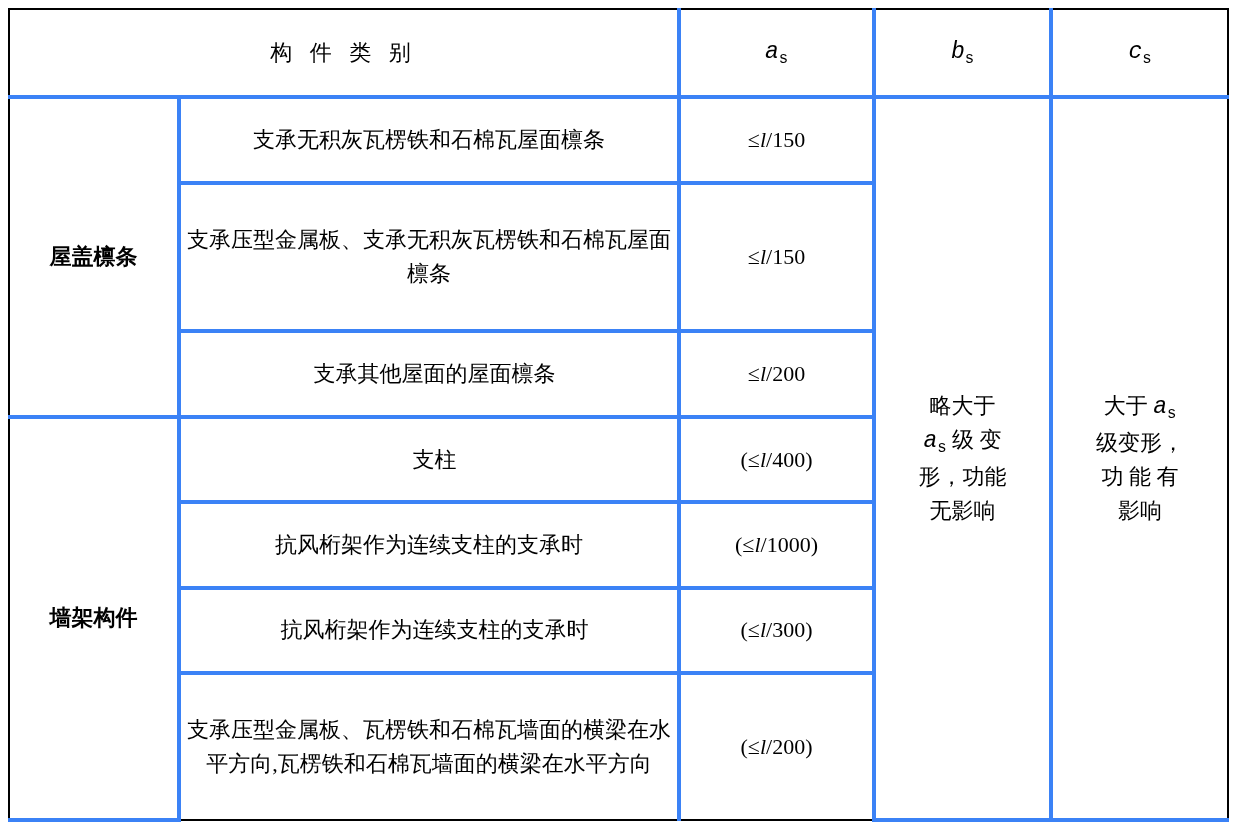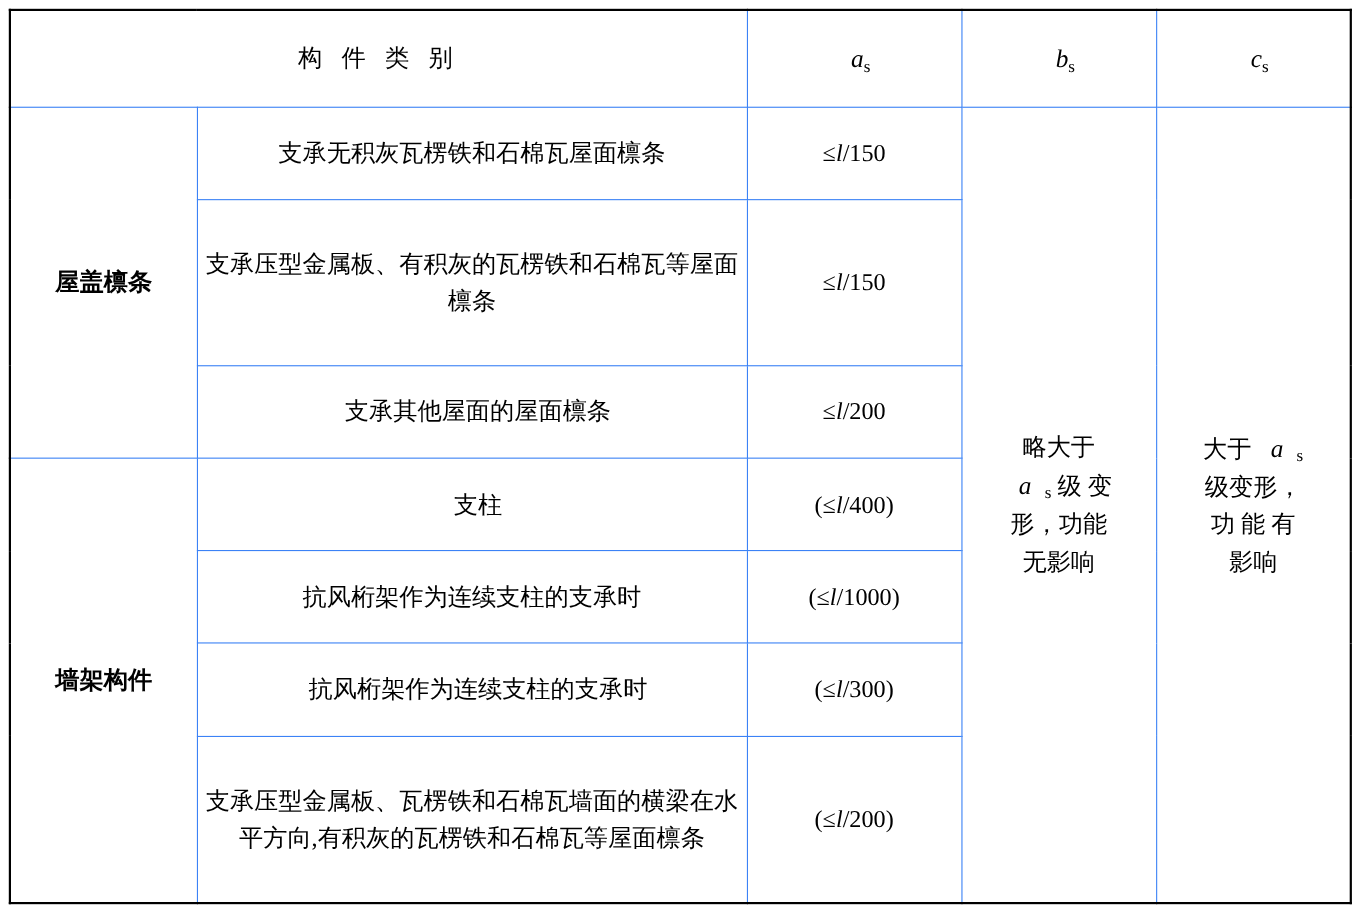--- a/index.html
+++ b/index.html
@@ -22,21 +22,21 @@
     padding: 8px 10px 10px 8px;
   }
   table.spec {
     border-collapse: collapse;
     width: 1219px;
     height: 814px;
     table-layout: fixed;
     border: 2px solid #000;
   }
   table.spec td {
-    border: 1px solid #3b82f6;
+    border: 4px solid #3b82f6;
     padding: 4px 6px;
     font-size: 22px;
     line-height: 1.55;
     vertical-align: middle;
     text-align: center;
     font-family: "Liberation Serif", serif;
   }
   
   table.spec tr:first-child td { border-top: none; }
   table.spec tr:last-child td { border-bottom: none; }
@@ -48,23 +48,22 @@
   .col-as     { width: 195px; }
   .col-bs     { width: 177px; }
   .col-cs     { width: 177px; }
 
   .hdr-cat {
     font-size: 23px;
     letter-spacing: 6px;
   }
   .sym {
     font-style: italic;
-    font-family: Liberation Serif, serif;
+    font-family: Liberation Mono, monospace;
     font-size: 23px;
-    margin-left: 12px;
   }
   .sym sub {
     font-style: normal;
     font-size: 0.68em;
     vertical-align: baseline;
     position: relative;
     top: 0.28em;
   }
   .desc {
     text-align: left;
@@ -131,21 +130,21 @@
         </td>
         <td rowspan="7" class="note">
           <span class="ln"><span>大于 </span><span class="sym">a</span><span class="sym"><sub>s</sub></span></span>
           <span class="ln">级变形，</span>
           <span class="ln">功 能 有</span>
           <span class="ln">影响</span>
         </td>
       </tr>
 
       <tr>
-        <td class="desc">支承压型金属板、有积灰的瓦楞铁和石棉瓦等屋面檩条</td>
+        <td class="desc">支承压型金属板、支承无积灰瓦楞铁和石棉瓦屋面檩条</td>
         <td class="value">≤<span class="ital">l</span>/150</td>
       </tr>
 
       <tr>
         <td class="desc center">支承其他屋面的屋面檩条</td>
         <td class="value">≤<span class="ital">l</span>/200</td>
       </tr>
 
       <tr>
         <td rowspan="4" class="group-label">墙架构件</td>
@@ -157,18 +156,18 @@
         <td class="desc">抗风桁架作为连续支柱的支承时</td>
         <td class="value">(≤<span class="ital">l</span>/1000)</td>
       </tr>
 
       <tr>
         <td class="desc center">抗风桁架作为连续支柱的支承时</td>
         <td class="value">(≤<span class="ital">l</span>/300)</td>
       </tr>
 
       <tr>
-        <td class="desc">支承压型金属板、瓦楞铁和石棉瓦墙面的横梁在水平方向,有积灰的瓦楞铁和石棉瓦等屋面檩条</td>
+        <td class="desc">支承压型金属板、瓦楞铁和石棉瓦墙面的横梁在水平方向,瓦楞铁和石棉瓦墙面的横梁在水平方向</td>
         <td class="value">(≤<span class="ital">l</span>/200)</td>
       </tr>
     </tbody>
   </table>
 </div>
 
 </body></html>

